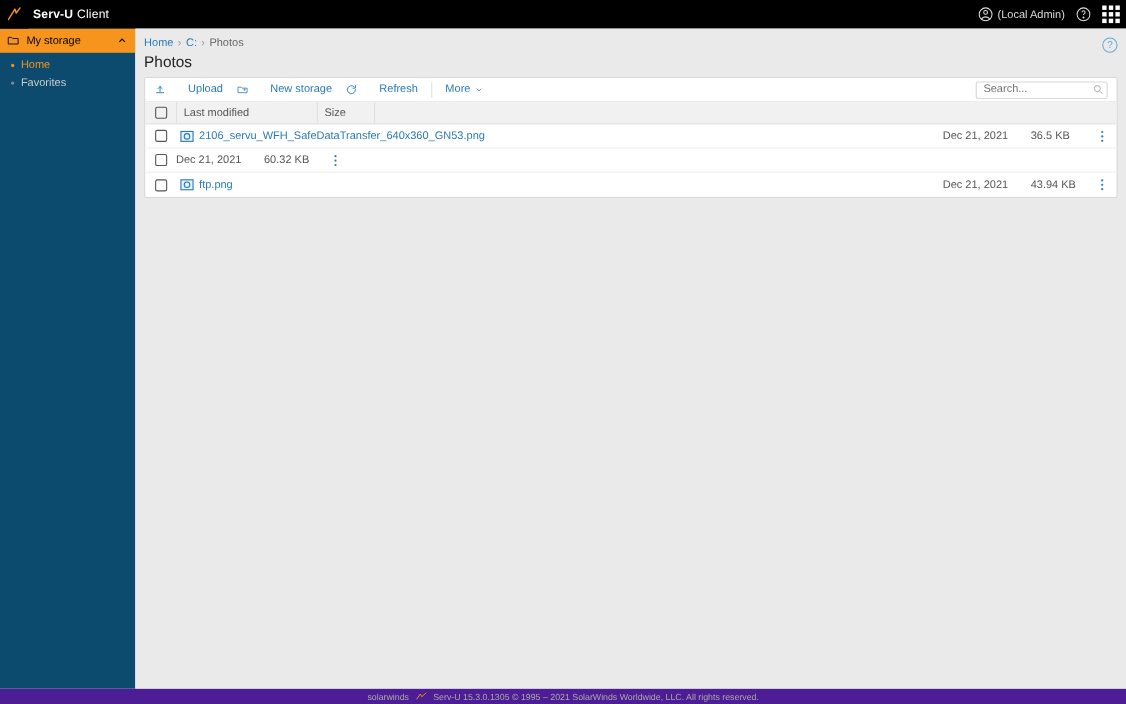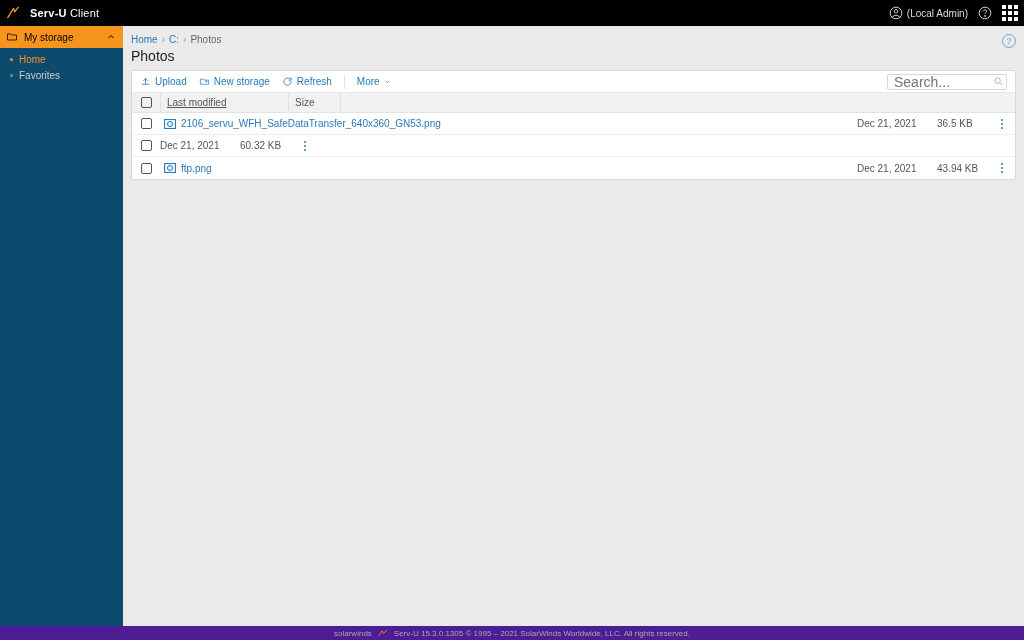--- a/index.html
+++ b/index.html
@@ -31,34 +31,34 @@
   .crumbs { font-size:10px; color:#297ab8; display:flex; align-items:center; gap:4px; height:14px;}
   .crumbs .sep { color:#999; }
   .crumbs .cur { color:#666; }
   .page-title { font-size:14px; color:#222; margin-top:2px; font-weight:400;}
   .title-row { display:flex; align-items:flex-start; justify-content:space-between;}
   .help-round { width:14px;height:14px;border:1px solid #6aa9d8;border-radius:50%;display:flex;align-items:center;justify-content:center;color:#6aa9d8;font-size:9px;cursor:pointer;margin-top:2px;}
   
   .panel { background:#fff; border:1px solid #d9d9d9; border-radius:2px; margin-top:6px; }
   .toolbar { height:22px; display:flex; align-items:center; padding:0 8px; border-bottom:1px solid #e8e8e8; justify-content:space-between;}
   .tb-left { display:flex; align-items:center; gap:12px; }
-  .tb-btn { display:flex; align-items:center; gap:4px; color:#297ab8; font-size:10px; cursor:pointer;}
+  .tb-btn { display:flex; align-items:center; gap:20px; color:#297ab8; font-size:10px; cursor:pointer;}
   .tb-btn svg { width:11px; height:11px; }
   .tb-sep { width:1px; height:14px; background:#e2e2e2; }
   .tb-more { color:#297ab8; font-size:10px; display:flex; align-items:center; gap:3px; cursor:pointer;}
   .searchbox { position:relative; }
-  .searchbox input { width:120px; height:16px; border:1px solid #d7d7d7; border-radius:2px; padding:0 16px 0 6px; font-size:14px; outline:none; color:#555;}
+  .searchbox input { width:120px; height:16px; border:1px solid #d7d7d7; border-radius:2px; padding:0 16px 0 6px; font-size:10px; outline:none; color:#555;}
   .searchbox svg { position:absolute; right:3px; top:2px; width:11px; height:11px; fill:#999; stroke:#999;}
   
   .thead { height:20px; background:#f1f1f1; border-bottom:1px solid #e2e2e2; display:flex; align-items:center; font-size:10px; color:#555;}
   .col-chk { width:28px; display:flex; justify-content:center; }
   .chkbox { width:11px;height:11px;border:1.5px solid #555;border-radius:2px;cursor:pointer;}
   .col-name { flex:1; padding-left:4px; display:flex; align-items:center; gap:3px;}
   .sort-caret { font-size:7px; color:#777; }
-  .col-mod { width:80px;text-decoration:underline; }
+  .col-mod { width:80px; }
   .col-size { width:52px;margin-left:48px; }
   .col-act { width:26px; }
   .trow { height:22px; display:flex; align-items:center; border-bottom:1px solid #eee; font-size:10px;}
   .trow:last-child { border-bottom:none; }
   .file-link { color:#297ab8; cursor:pointer; display:flex; align-items:center; gap:5px;}
   .file-ico { width:12px;height:10px;border:1px solid #297ab8;background:#eaf3fa;display:inline-flex;align-items:center;justify-content:center;}
   .file-ico::after { content:""; width:4px;height:4px;border:1px solid #297ab8;border-radius:50%; }
   .cell-mod { width:80px; color:#555; }
   .cell-size { width:52px; color:#555; }
   .cell-act { width:26px; display:flex; justify-content:center; cursor:pointer;}

